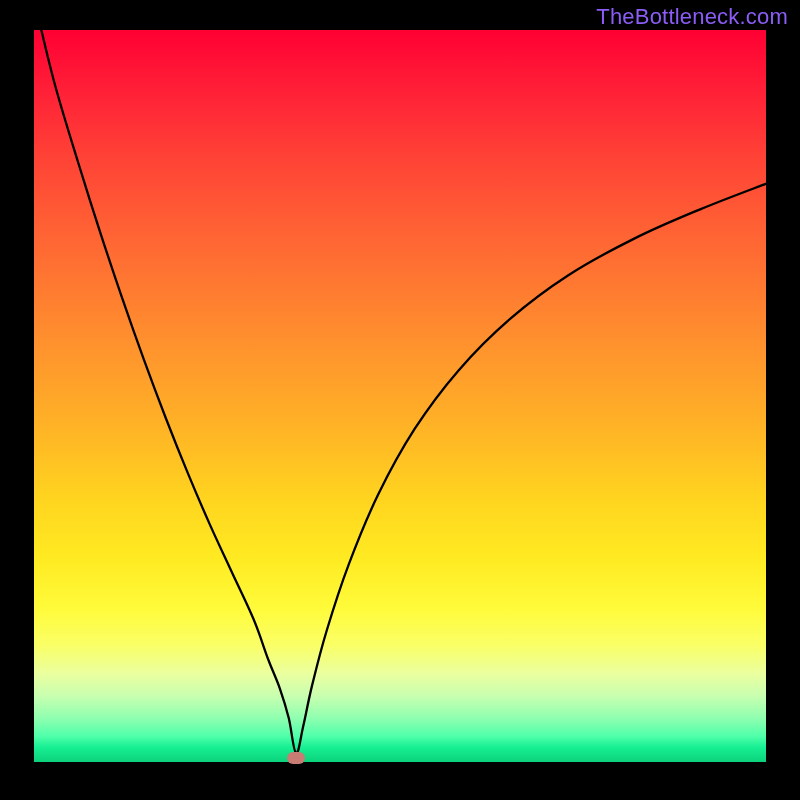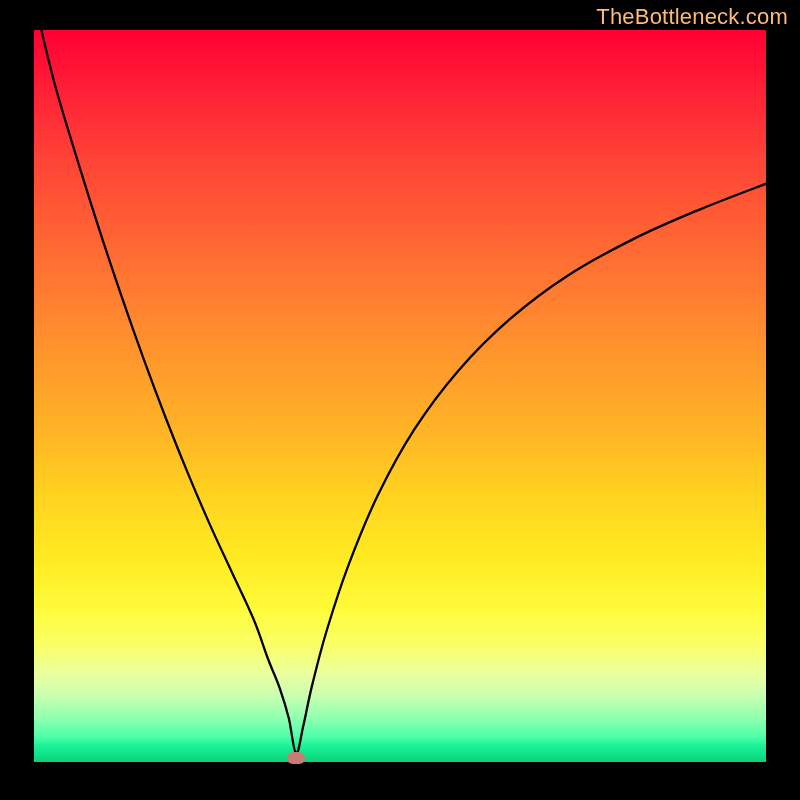--- a/index.html
+++ b/index.html
@@ -14,21 +14,21 @@
   .stage {
     position: relative;
     width: 800px;
     height: 800px;
     background: #000;
   }
   .watermark {
     position: absolute;
     top: 4px;
     right: 12px;
-    color: #fdba74;
+    color: #8b5cf6;
     font-size: 22px;
     font-weight: 400;
     letter-spacing: 0.2px;
     z-index: 10;
   }
   .plot {
     position: absolute;
     left: 34px;
     top: 30px;
     width: 732px;

